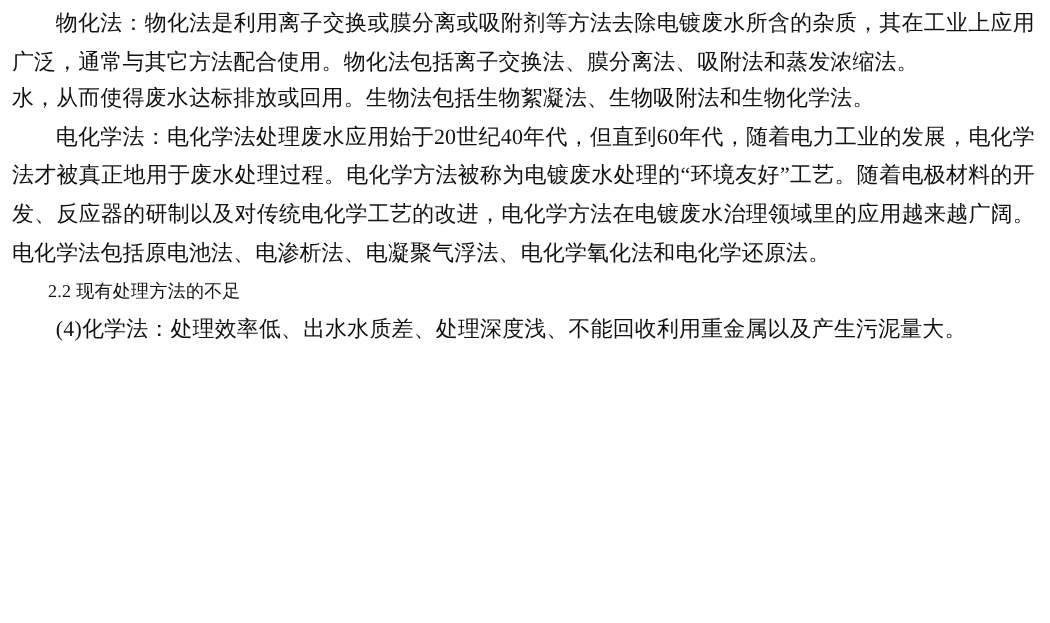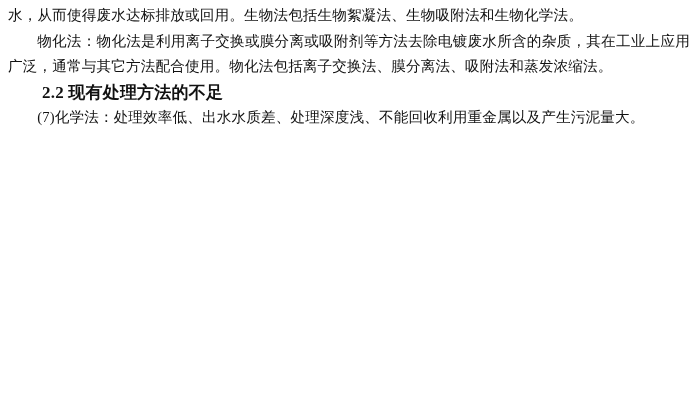--- a/index.html
+++ b/index.html
@@ -27,42 +27,42 @@
     text-align: justify;
     text-justify: inter-ideograph;
     margin: 0;
     letter-spacing: 0.15px;
     color: #111111;
   }
   .indent2 {
     text-indent: 2em;
   }
   .heading {
-    font-size: 17px;
+    font-size: 12px;
     line-height: 25.6px;
     margin: 0;
     text-indent: 2em;
     letter-spacing: 0.2px;
-    font-weight: bold;
   }
   .first-line-cut {
     
     margin-top: -1px;
   }
 </style>
 </head>
 <body>
 
 <div class="page">
 
+  <p class="para indent2">物化法：物化法是利用离子交换或膜分离或吸附剂等方法去除电镀废水所含的杂质，其在工业上应用广泛，通常与其它方法配合使用。物化法包括离子交换法、膜分离法、吸附法和蒸发浓缩法。</p>
+
   <p class="para first-line-cut">水，从而使得废水达标排放或回用。生物法包括生物絮凝法、生物吸附法和生物化学法。</p>
 
-  <p class="para indent2">物化法：物化法是利用离子交换或膜分离或吸附剂等方法去除电镀废水所含的杂质，其在工业上应用广泛，通常与其它方法配合使用。物化法包括离子交换法、膜分离法、吸附法和蒸发浓缩法。</p>
-
+  <p class="para indent2">电化学法：电化学法处理废水应用始于20世纪40年代，但直到60年代，随着电力工业的发展，电化学法才被真正地用于废水处理过程。电化学方法被称为电镀废水处理的“环境友好”工艺。随着电极材料的开发、反应器的研制以及对传统电化学工艺的改进，电化学方法在电镀废水治理领域里的应用越来越广阔。电化学法包括原电池法、电渗析法、电凝聚气浮法、电化学氧化法和电化学还原法。</p>
 
   <p class="heading">2.2  现有处理方法的不足</p>
 
-  <p class="para indent2">(7)化学法：处理效率低、出水水质差、处理深度浅、不能回收利用重金属以及产生污泥量大。</p>
+  <p class="para indent2">(4)化学法：处理效率低、出水水质差、处理深度浅、不能回收利用重金属以及产生污泥量大。</p>
 
 
 
 
 </div>
 
 </body></html>

